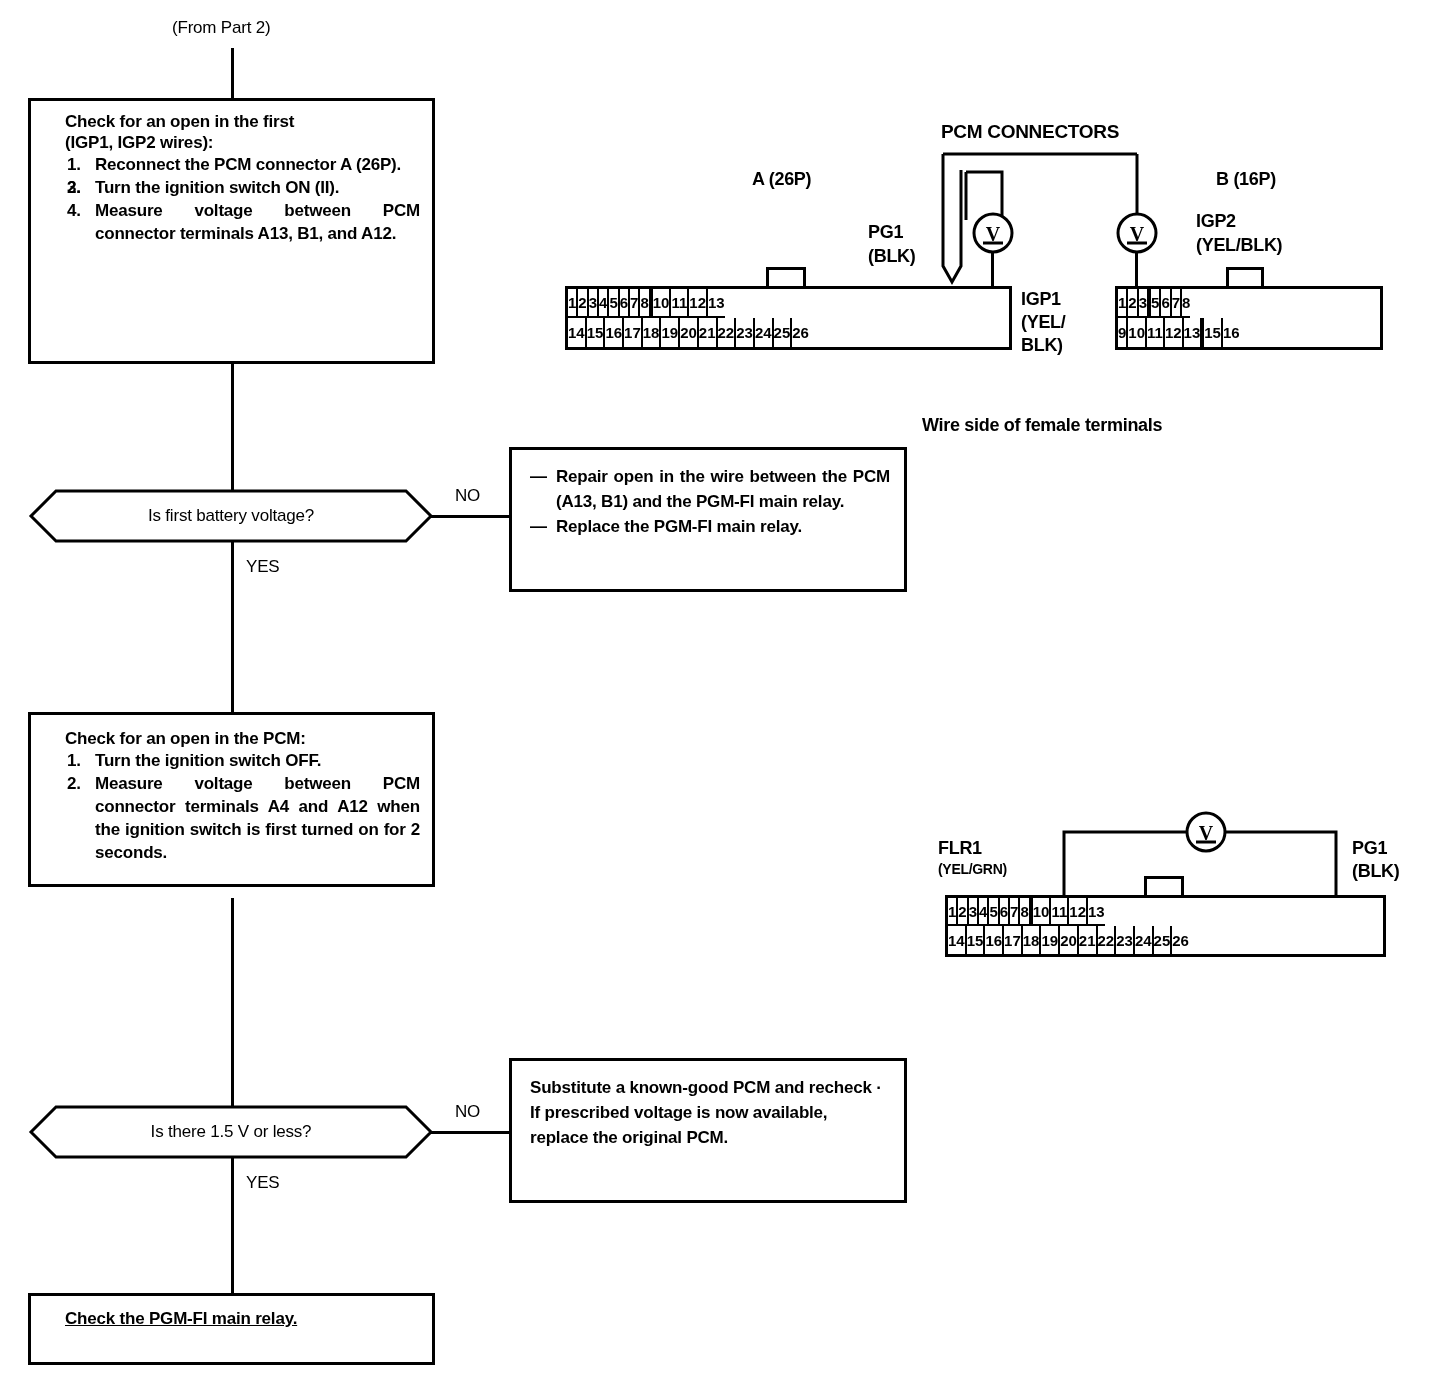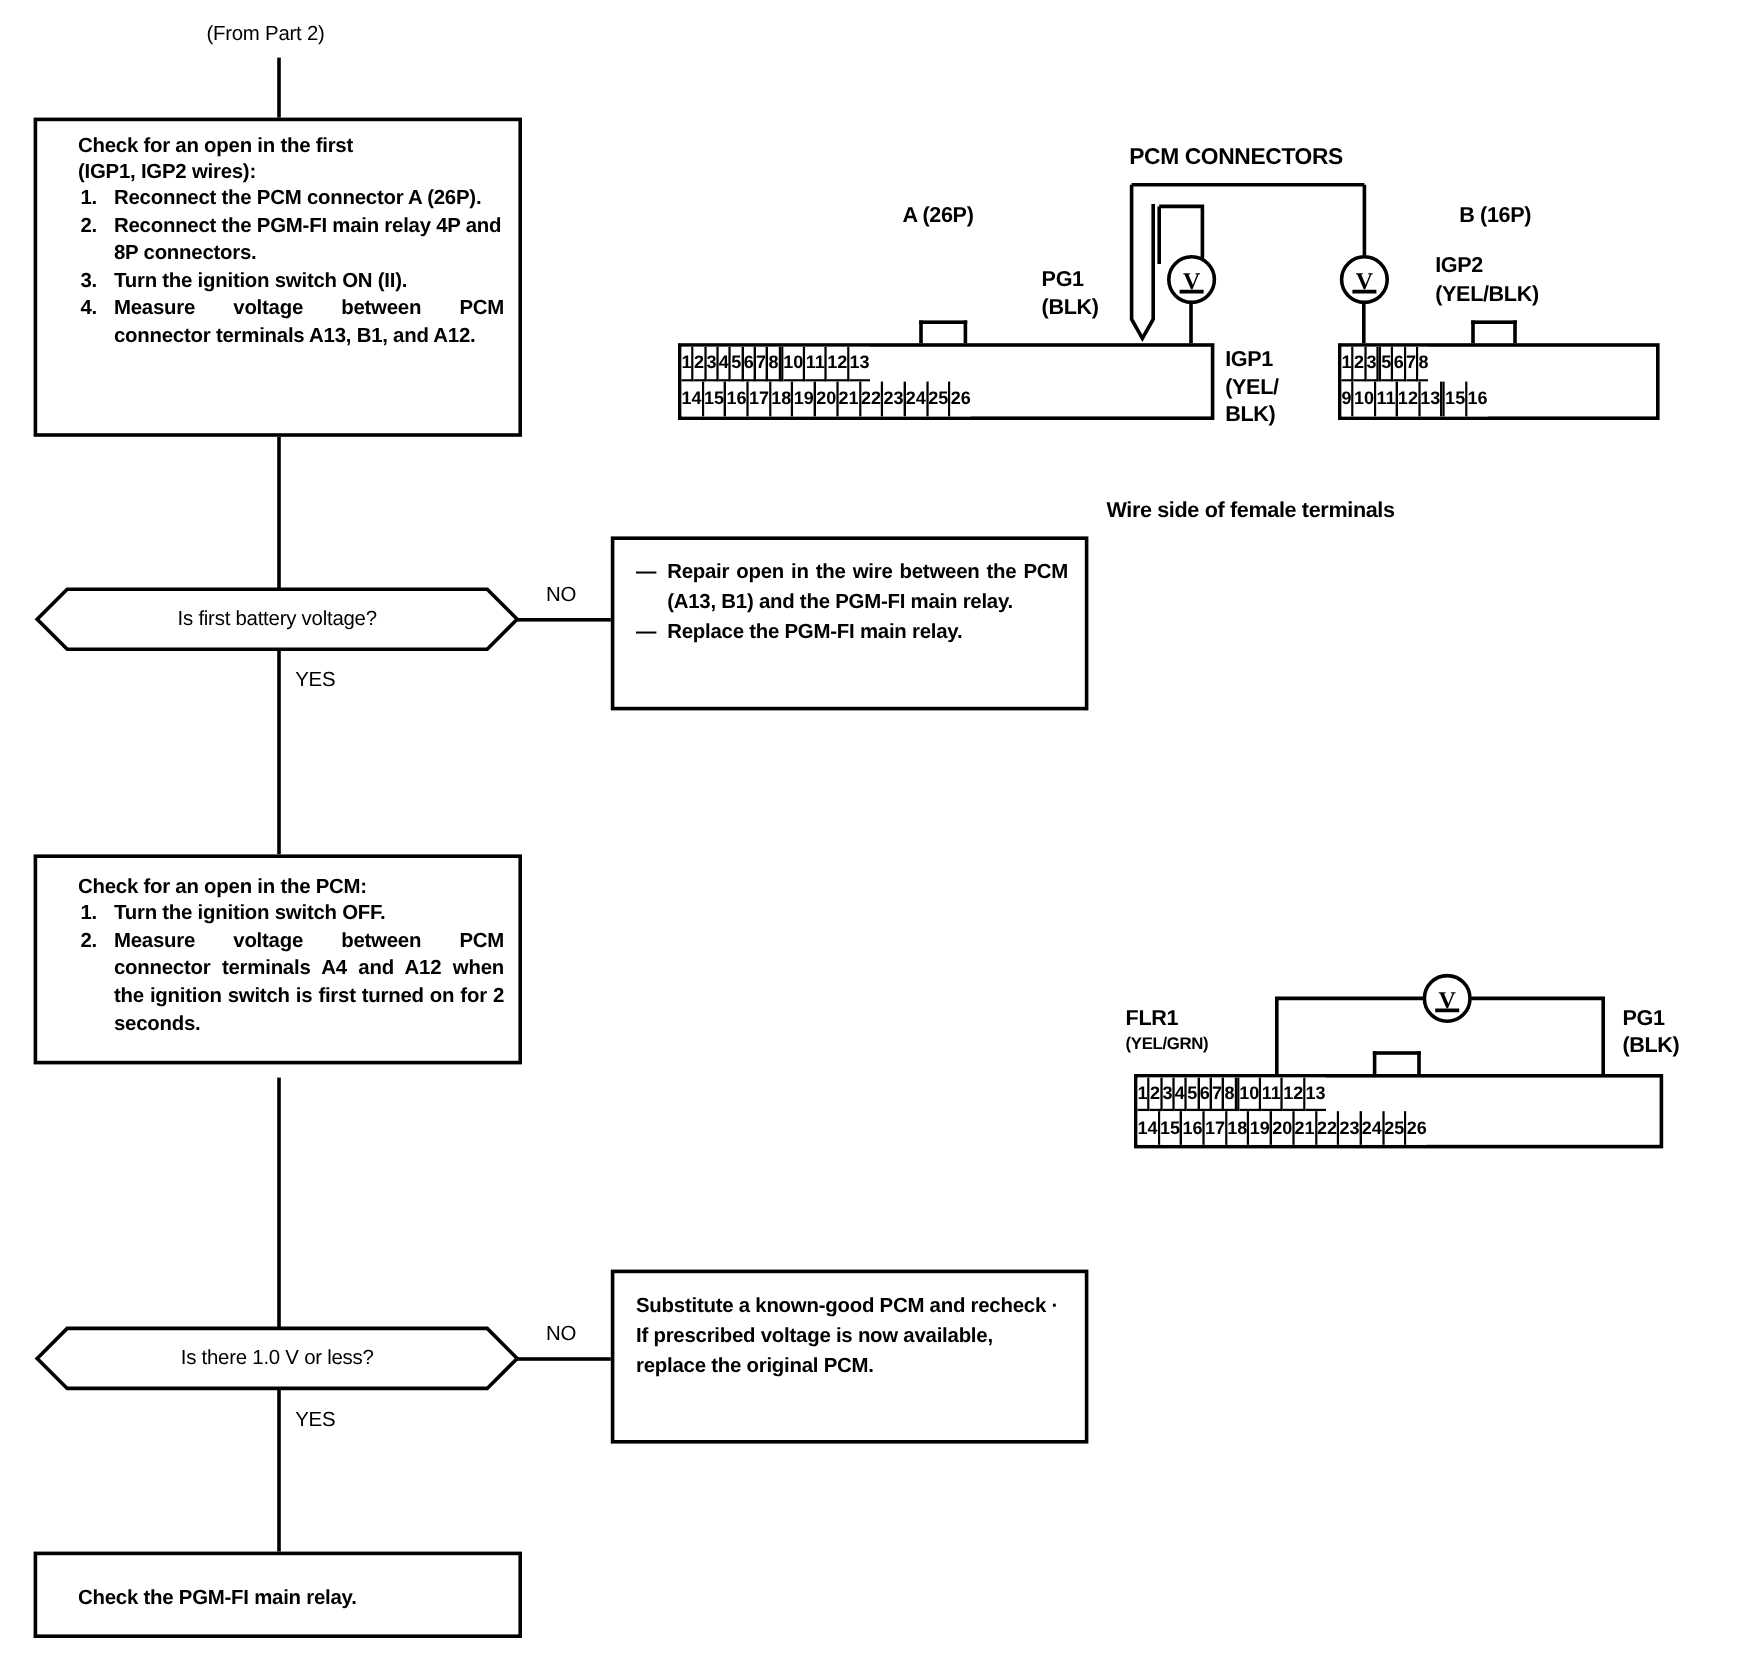--- a/index.html
+++ b/index.html
@@ -66,21 +66,21 @@
   <div class="abs lbl" style="left:172px;top:18px;">(From Part 2)</div>
 
   <div class="abs vline" style="left:231px;top:48px;height:52px;"></div>
 
   <div class="abs procbox" style="left:28px;top:98px;width:407px;height:266px;">
     <div class="inner">
       <div class="boxhead">Check for an open in the first</div>
       <div class="boxhead">(IGP1, IGP2 wires):</div>
       <ol class="steps">
         <li><span class="num">1.</span><span>Reconnect the PCM connector A (26P).</span></li>
-        <li><span class="num">2.</span><span>Reconnect the PGM-FI main relay 4P and 8P connectors.</span></li>
+        <li><span class="num">2.</span></li>
         <li><span class="num">3.</span><span>Turn the ignition switch ON (II).</span></li>
         <li class="just"><span class="num">4.</span><span>Measure voltage between PCM connector terminals A13, B1, and A12.</span></li>
       </ol>
     </div>
   </div>
 
   <div class="abs vline" style="left:231px;top:364px;height:130px;"></div>
 
   <div class="hexwrap" style="left:30px;top:490px;width:402px;height:52px;">
     <svg width="402" height="52" viewBox="0 0 402 52">
@@ -111,35 +111,35 @@
       </ol>
     </div>
   </div>
 
   <div class="abs vline" style="left:231px;top:898px;height:212px;"></div>
 
   <div class="hexwrap" style="left:30px;top:1106px;width:402px;height:52px;">
     <svg width="402" height="52" viewBox="0 0 402 52">
       <polygon points="26,1 376,1 401,26 376,51 26,51 1,26" fill="#ffffff" stroke="#000000" stroke-width="3"></polygon>
     </svg>
-    <div class="hextext">Is there 1.0 V or less?</div>
+    <div class="hextext">Is there 1.5 V or less?</div>
   </div>
 
   <div class="abs hline" style="left:430px;top:1131px;width:80px;"></div>
   <div class="abs lbl" style="left:455px;top:1102px;">NO</div>
 
   <div class="abs actionbox" style="left:509px;top:1058px;width:398px;height:145px;">
     <div class="line">Substitute a known-good PCM and recheck · If prescribed voltage is now available, replace the original PCM.</div>
   </div>
 
   <div class="abs vline" style="left:231px;top:1156px;height:140px;"></div>
   <div class="abs lbl" style="left:246px;top:1173px;">YES</div>
 
   <div class="abs procbox" style="left:28px;top:1293px;width:407px;height:72px;">
-    <div class="inner" style="padding:25px 12px 0 34px;">
+    <div class="inner" style="padding:12px 12px 0 34px;text-decoration:underline;">
       <div class="boxhead">Check the PGM-FI main relay.</div>
     </div>
   </div>
 
   <div class="abs blbl" style="left:941px;top:121px;font-size:19px;">PCM CONNECTORS</div>
 
   <div class="abs blbl" style="left:752px;top:169px;font-size:18px;">A (26P)</div>
 
   <div class="abs blbl" style="left:1216px;top:169px;font-size:18px;">B (16P)</div>
 

